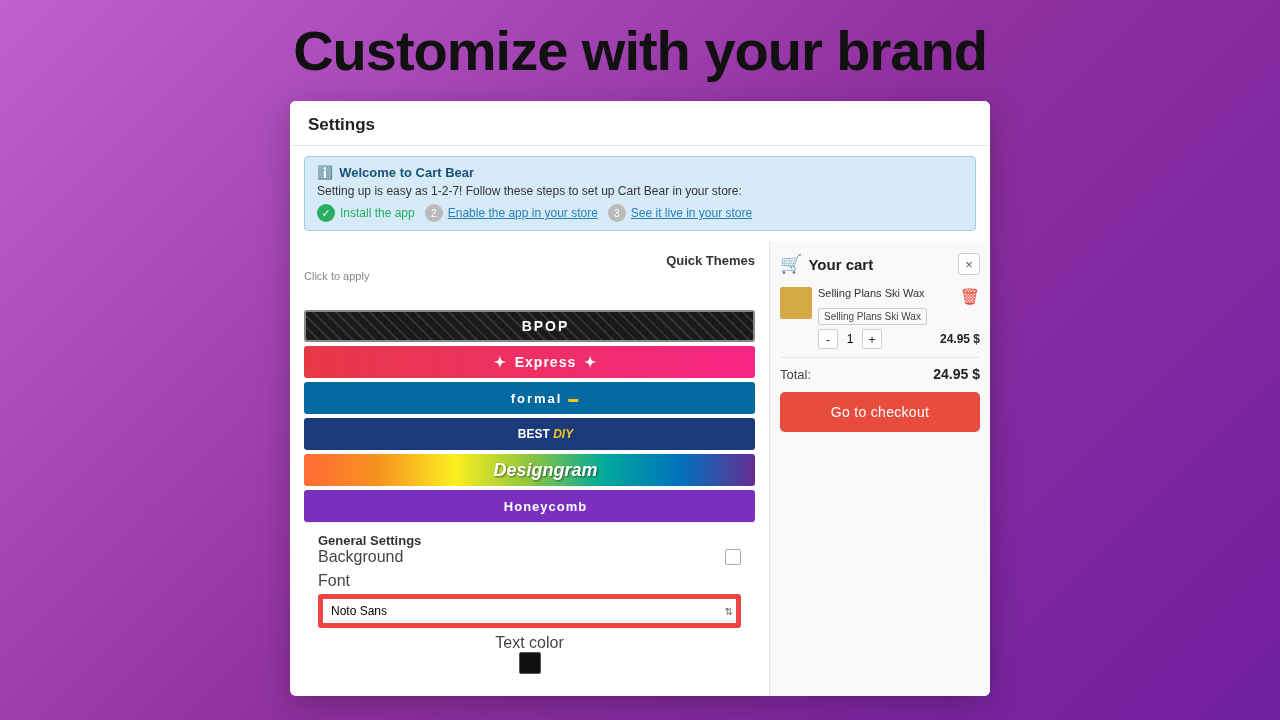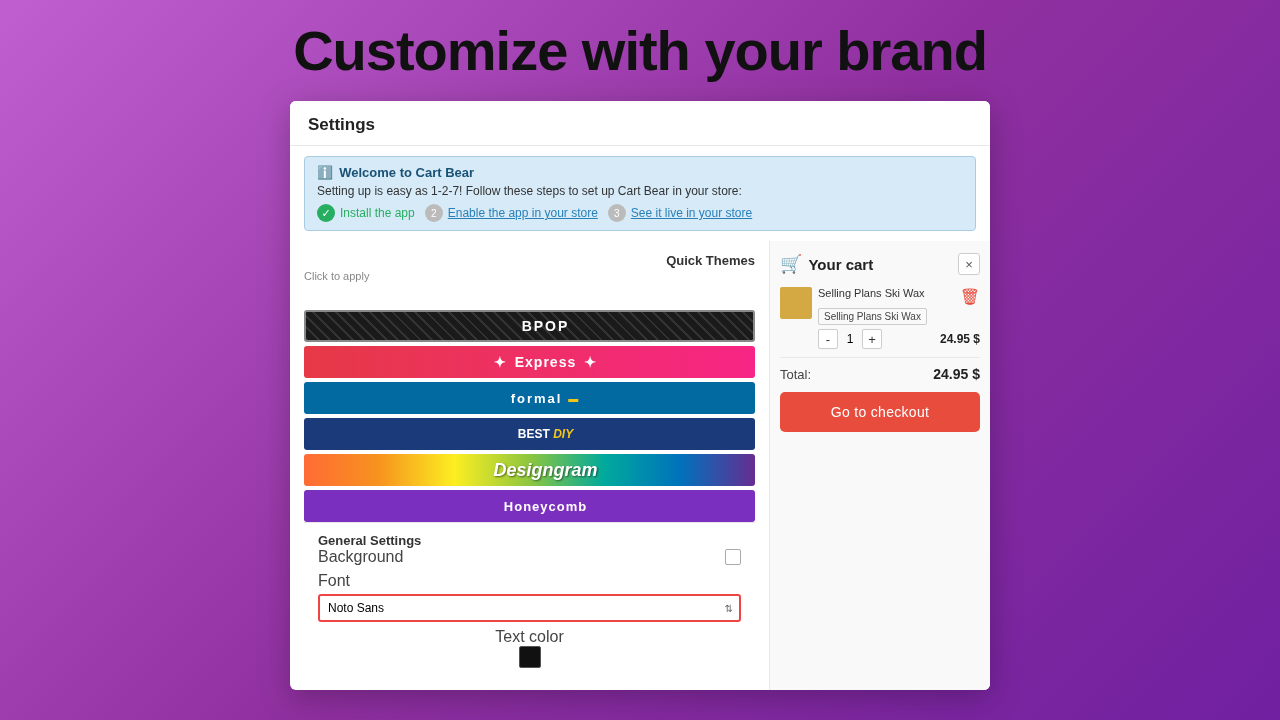--- a/index.html
+++ b/index.html
@@ -233,21 +233,21 @@
       background: #fff;
     }
     .font-select-wrapper {
       position: relative;
       width: 100%;
       margin-bottom: 6px;
     }
     .font-select {
       width: 100%;
       padding: 5px 8px;
-      border: 2px solid #ef4444;
+      border: 5px solid #ef4444;
       border-radius: 3px;
       font-size: 12px;
       appearance: none;
       background: #fff;
       cursor: pointer;
     }
     .select-arrow {
       position: absolute;
       right: 8px;
       top: 50%;

